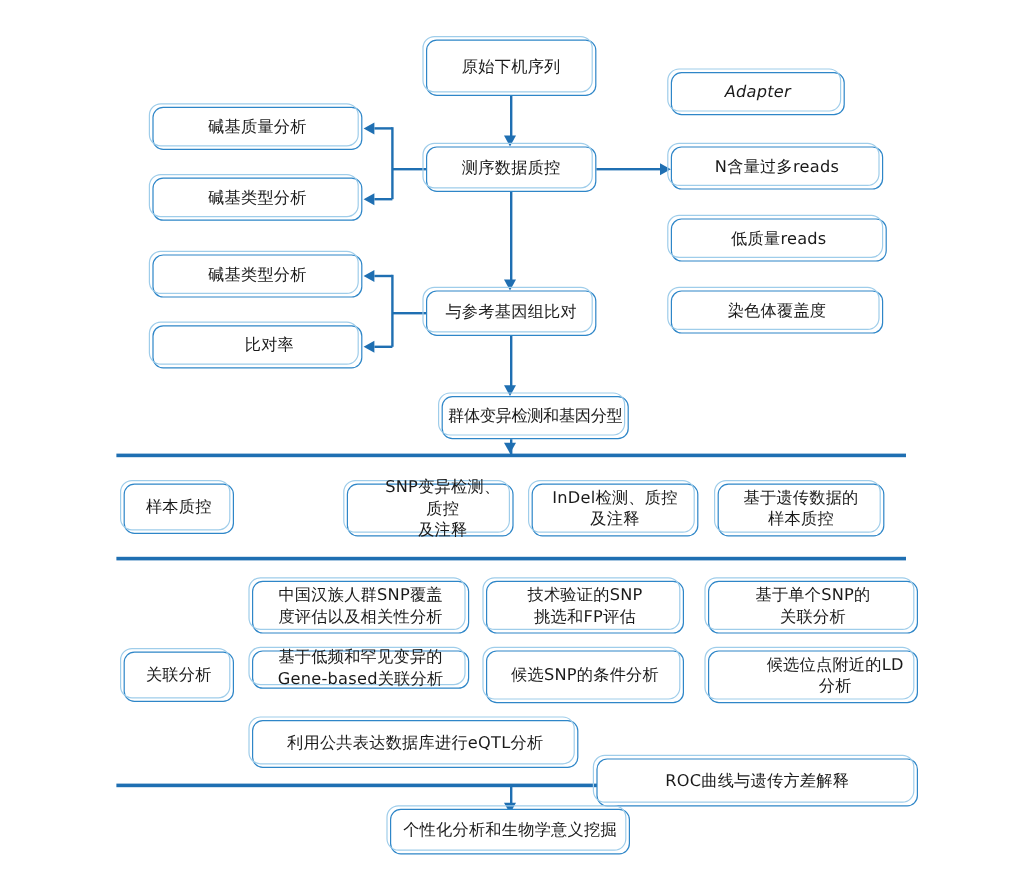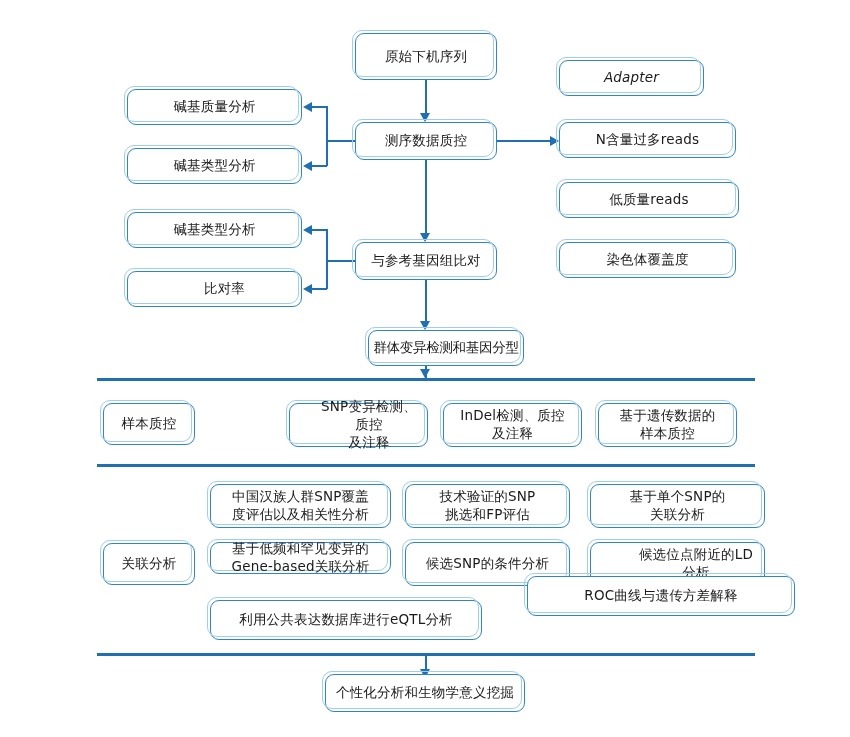--- a/index.html
+++ b/index.html
@@ -217,21 +217,21 @@
   <div class="node" style="left:405px; top:542px; width:165px; height:44px;">
     <span class="lbl">候选SNP的条件分析</span>
   </div>
   <div class="node" style="left:590px; top:542px; width:175px; height:44px;padding-left:37px;">
     <span class="lbl">候选位点附近的LD分析</span>
   </div>
 
   <div class="node" style="left:210px; top:600px; width:272px; height:40px;">
     <span class="lbl">利用公共表达数据库进行eQTL分析</span>
   </div>
-  <div class="node" style="left:497px; top:576px; width:268px; height:40px;margin-left:30px;">
+  <div class="node" style="left:497px; top:632px; width:268px; height:40px;">
     <span class="lbl">ROC曲线与遗传方差解释</span>
   </div>
 
   <div class="divider" style="left:97px; top:653px; width:658px;"></div>
 
   <div class="vline" style="left:425px; top:654px; height:20px;"></div>
   <div class="arrow-down" style="left:420.2px; top:669px;"></div>
 
   <div class="node" style="left:325px; top:674px; width:200px; height:38px;">
     <span class="lbl">个性化分析和生物学意义挖掘</span>

